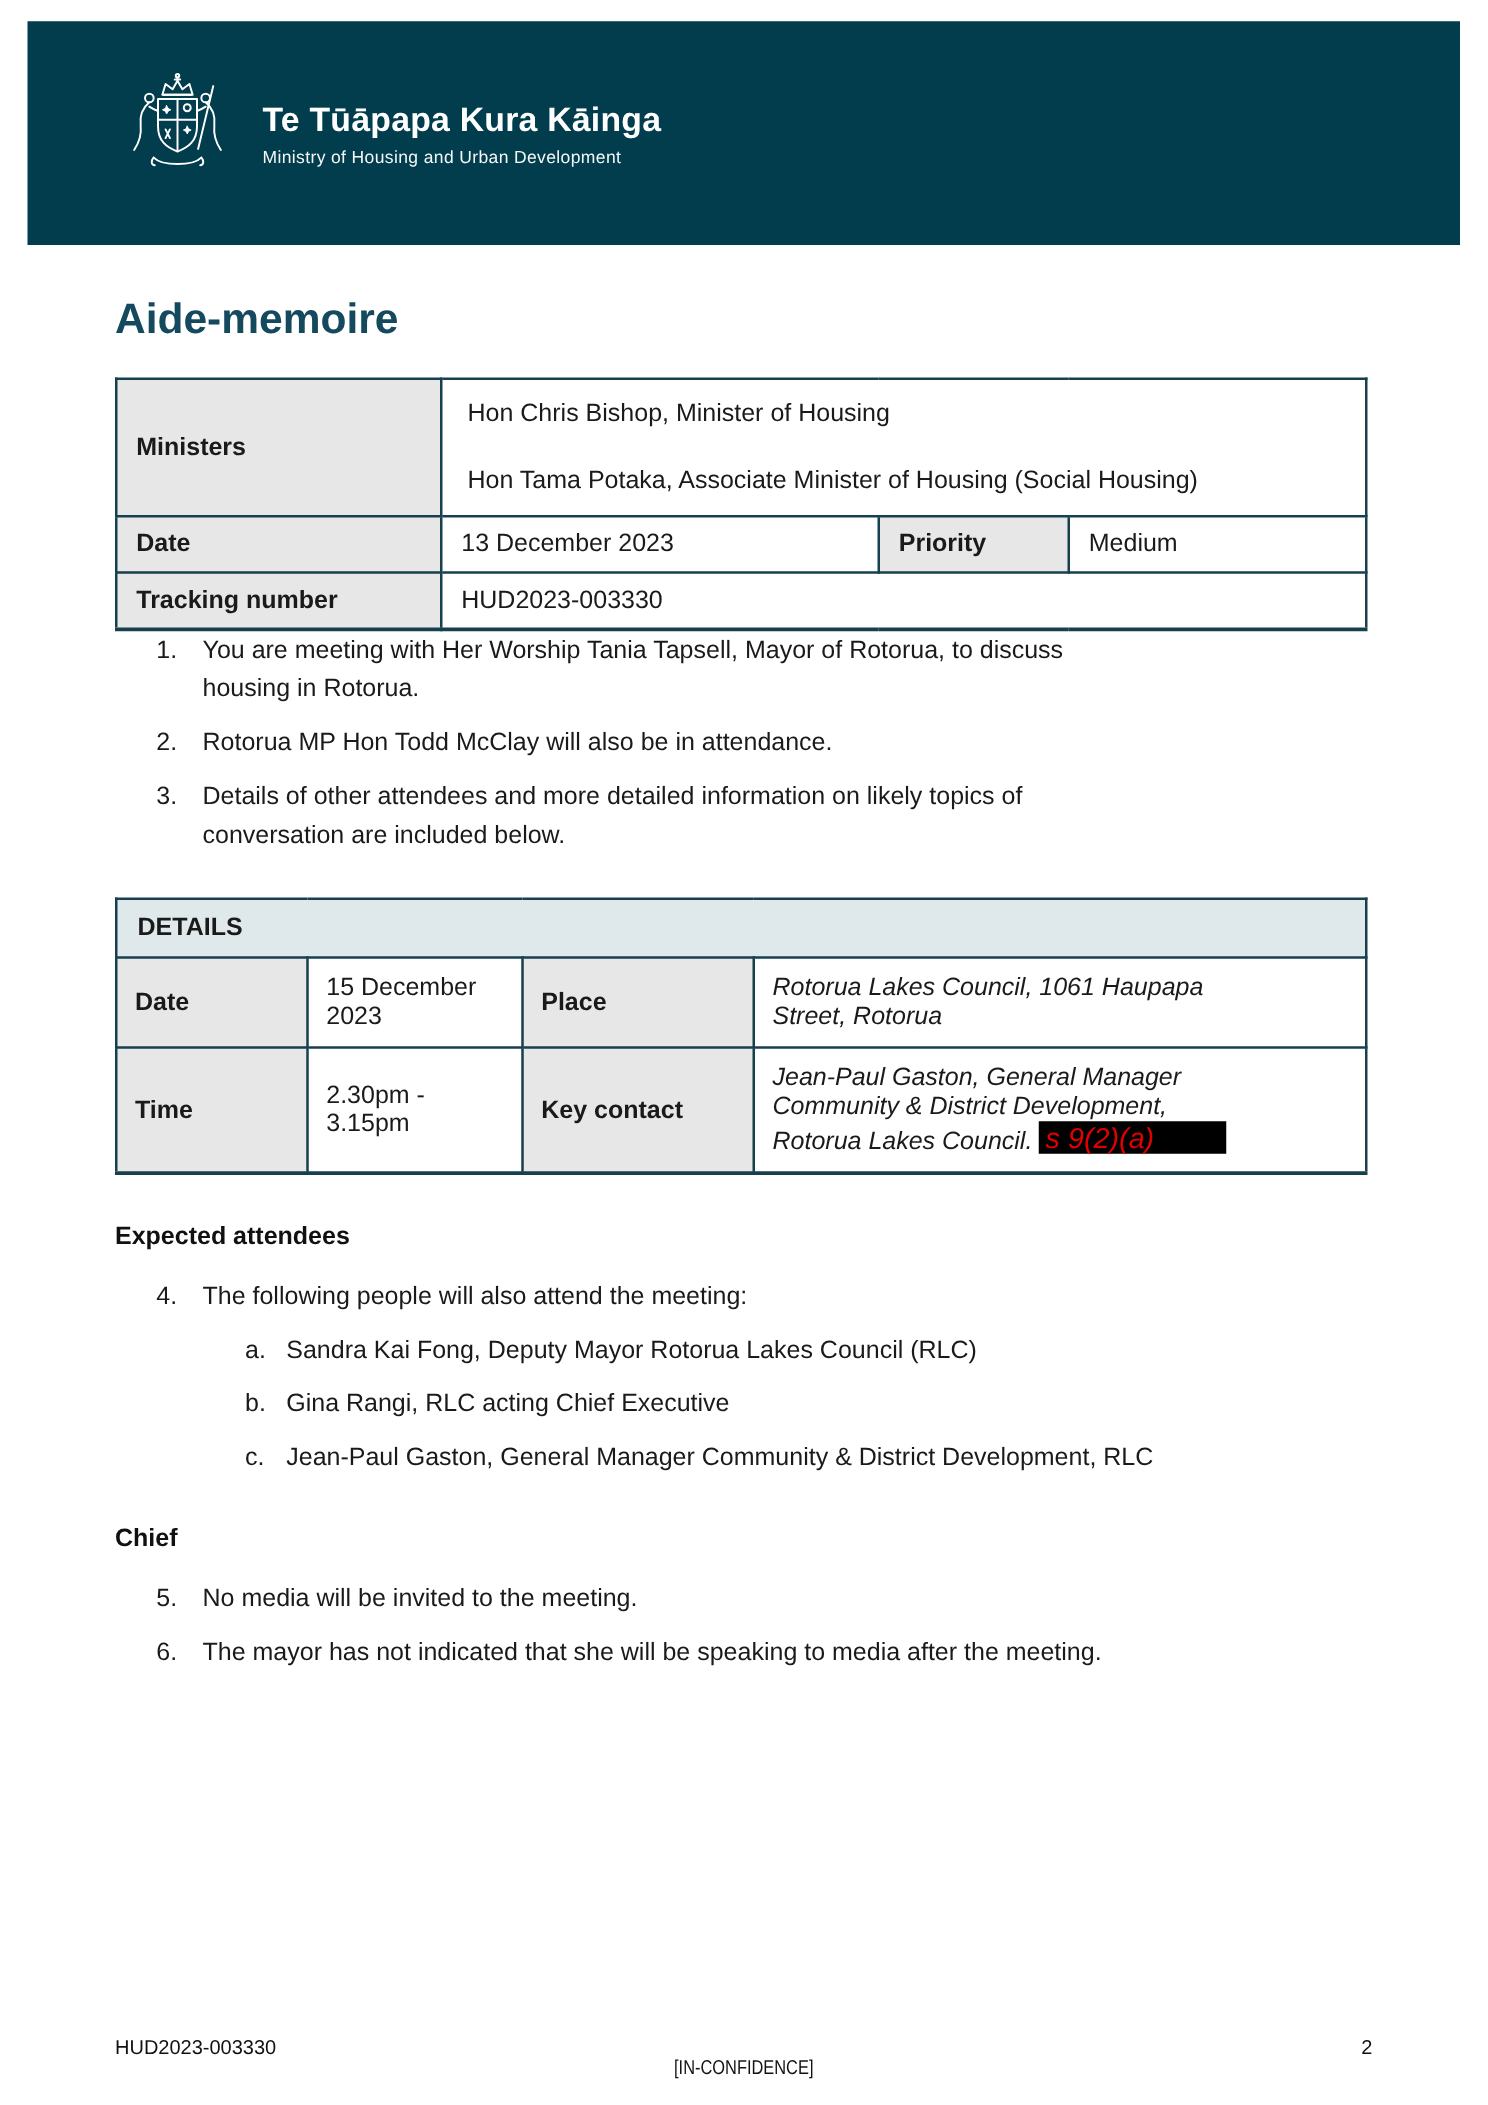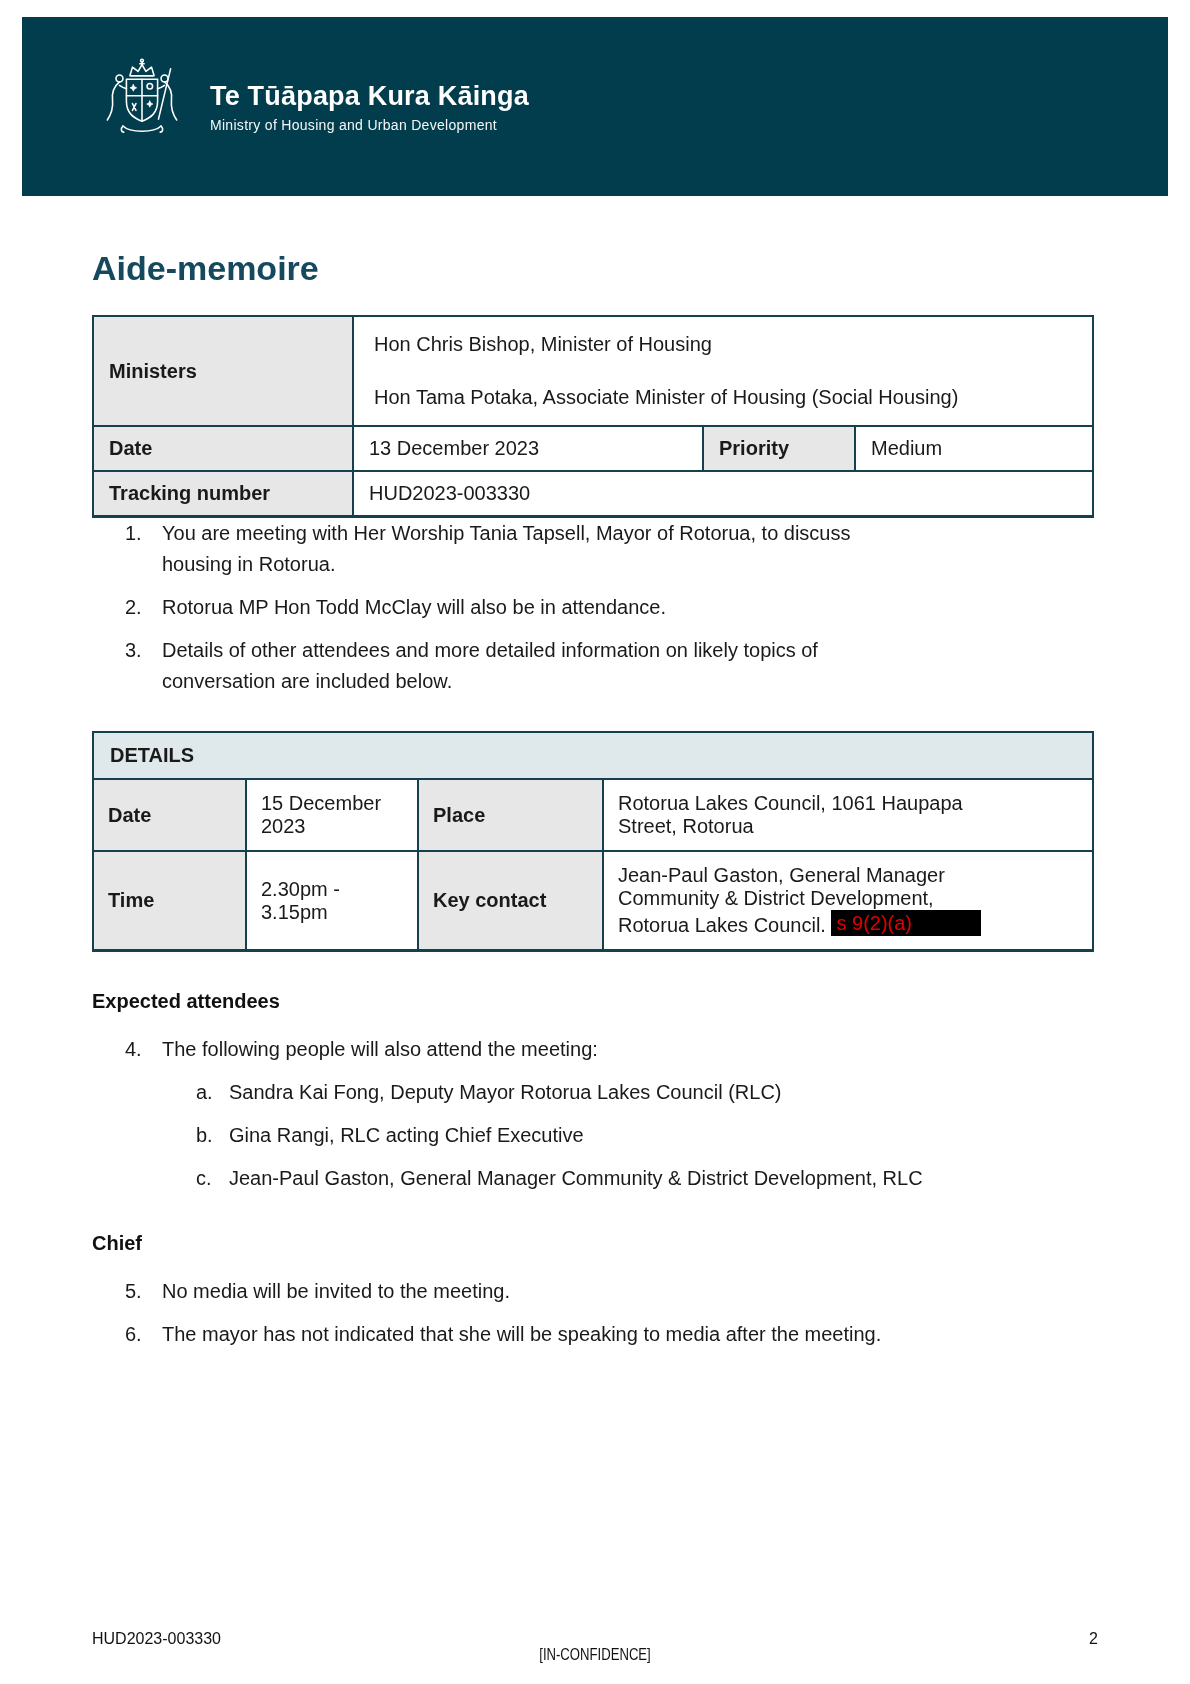--- a/index.html
+++ b/index.html
@@ -12,42 +12,42 @@
   
   .banner {
     margin:17px 22px 0 22px; height:179px; background:#013d4d;
     display:flex; align-items:center; padding-left:72px;
   }
   .logo { width:96px; height:104px; flex:none; }
   .brand { margin-left:20px; color:#ffffff; }
   .brand-maori { font-size:27px; font-weight:bold; letter-spacing:0.2px; }
   .brand-eng { font-size:14px; font-weight:normal; letter-spacing:0.3px; margin-top:5px; opacity:0.96; }
   
-  main { padding:13px 90px 0 92px; }
+  main { padding:0 90px 0 92px; }
   h1.doc-title { margin:40px 0 27px 0; font-size:34px; font-weight:bold; color:#15495e; }
   .doc-table {
     width:1000px; border-collapse:collapse; font-size:20px;
     border:2px solid #17404f; table-layout:fixed;
   }
   .doc-table { border-bottom:3px solid #17404f; }
   .doc-table td { border:2px solid #17404f; vertical-align:middle; padding:10px 15px; background:#ffffff; }
   .doc-table td.th { background:#dfe8ea; font-weight:bold; padding:11px 16px; }
   .doc-table td.label { background:#e7e7e7; font-weight:bold; }
   td.cell-ministers { padding:16px 20px; }
   td.cell-ministers .p1 { margin-bottom:30px; }
   .details-table { margin-top:34px; }
   .details-table td { padding:12px 14px; }
   .cell-narrow-sm { width:142px; }
-  .cell-narrow-lg { width:378px; }
+  .cell-narrow-lg { width:378px;font-style:italic; }
   .time-cell { padding-top:14px; padding-bottom:14px; }
   
   .redaction {
     display:inline-block; width:150px; height:26px; background:#000000;
     color:#e10000; padding:0 5px; line-height:26px; vertical-align:-4px;
-    font-size:20px; overflow:hidden; white-space:nowrap;
+    font-size:23px; overflow:hidden; white-space:nowrap;
   }
   
   h2.section-h { font-size:20px; font-weight:bold; margin:38px 0 21px 0; color:#111111; }
   .nlist { margin-left:33px; font-size:20px; line-height:31px; }
   .li { display:flex; margin-bottom:12px; width:782px; }
   .li .num { width:37px; flex:none; }
   .li .litext { width:745px; }
   .sublist { margin-left:104px; font-size:20px; line-height:31px; margin-top:0; }
   .sli { display:flex; margin-bottom:12px; width:820px; }
   .sli .letter { width:33px; flex:none; }

